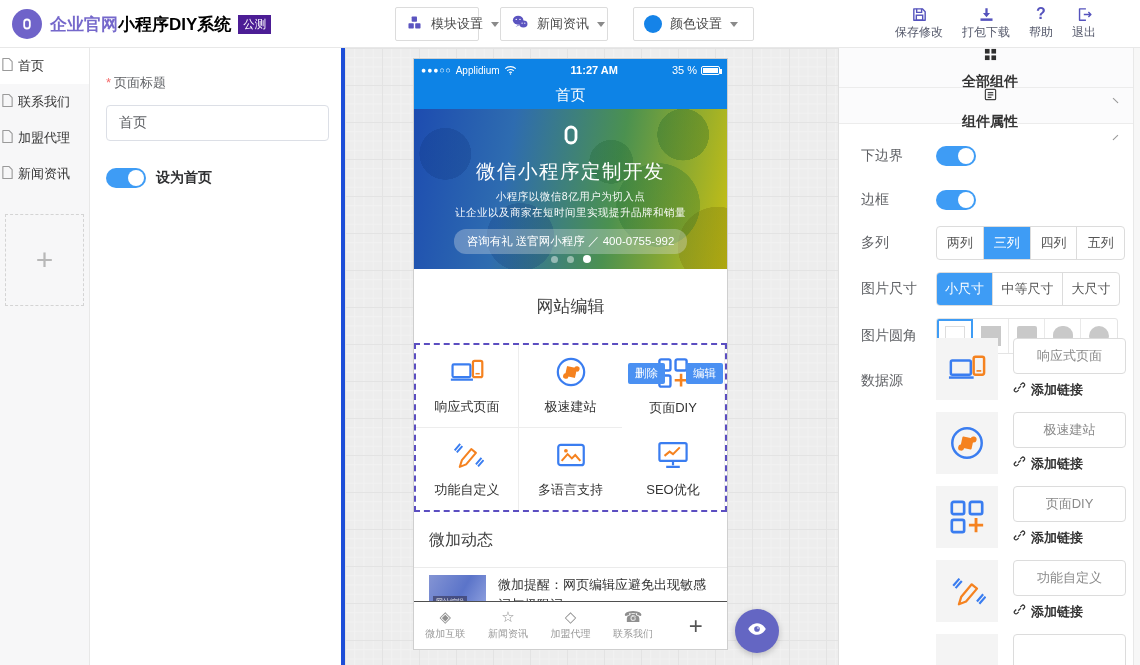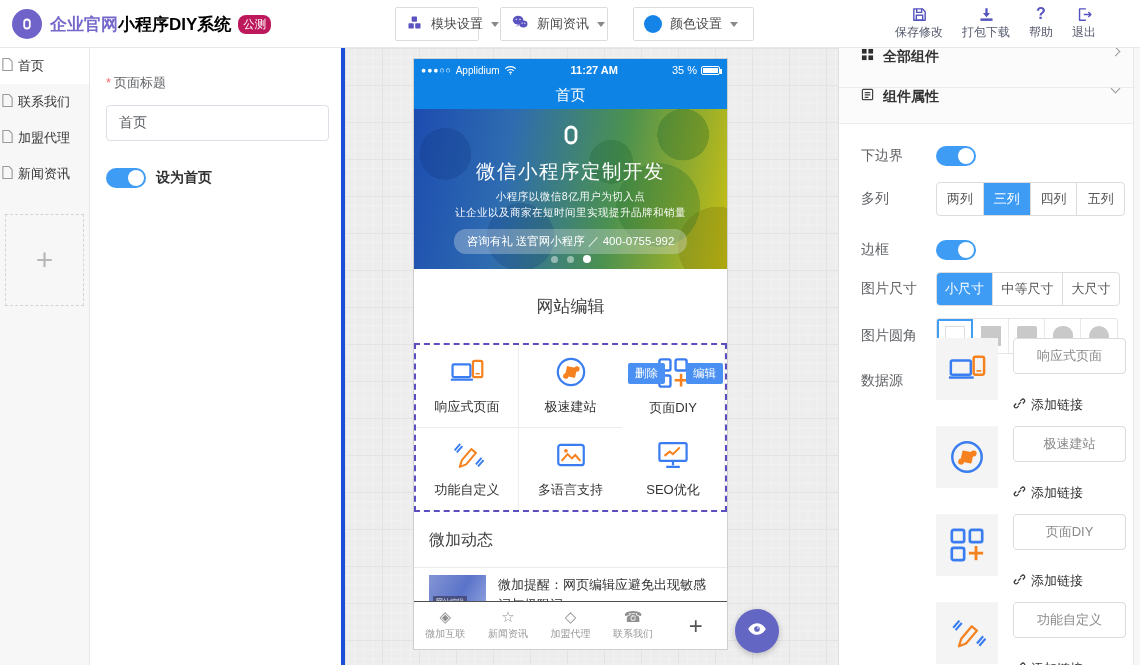--- a/index.html
+++ b/index.html
@@ -5,21 +5,21 @@
   * { margin:0; padding:0; box-sizing:border-box; }
   html,body { width:1140px; height:665px; overflow:hidden; }
   body { font-family:"Liberation Sans","DejaVu Sans",sans-serif; background:#fff; position:relative; }
   .stage { position:absolute; inset:0; width:1140px; height:665px; overflow:hidden; }
 
   
   .hdr { position:absolute; left:0; top:0; right:0; height:48px; background:#fff; border-bottom:1px solid #e8e8e8; z-index:9; }
   .logo { position:absolute; left:12px; top:9px; width:30px; height:30px; border-radius:50%; background:#6f63c9; display:flex; align-items:center; justify-content:center; }
   .ttl { position:absolute; left:50px; top:13px; font-size:17px; font-weight:700; white-space:nowrap; }
   .ttl .tp { color:#7568cb; } .ttl .ts { color:#000000; }
-  .badge { display:inline-block; margin-left:7px; background:#be185d; color:#fff; font-size:11.5px; font-weight:400; padding:2px 5px; border-radius:8px; vertical-align:2px; }
+  .badge { display:inline-block; margin-left:7px; background:#4c1d95; color:#fff; font-size:11.5px; font-weight:400; padding:2px 5px; border-radius:0; vertical-align:2px; }
   .mbtn { position:absolute; top:7px; height:34px; border:1px solid #dcdcdc; border-radius:2px; background:#fff; display:flex; align-items:center; padding:0 10px; gap:8px; cursor:pointer; }
   .mbtn .lbl { font-size:13px; color:#4a4a4a; white-space:nowrap; }
   .caret { width:0; height:0; border:4px solid transparent; border-top:5px solid #8a8a8a; margin-top:4px; }
   .mb1 { left:395px; width:84px; } .mb2 { left:500px; width:108px; } .mb3 { left:633px; width:121px; }
   .colorball { width:18px; height:18px; border-radius:50%; background:#1583e8; flex-shrink:0; }
   .acts { position:absolute; right:44px; top:5px; display:flex; gap:19px; }
   .act { display:flex; flex-direction:column; align-items:center; gap:1px; font-size:12px; color:#55596b; cursor:pointer; }
   .act .aic { height:18px; display:flex; align-items:center; }
   .qmark { font-size:16px; font-weight:700; color:#5553bd; line-height:18px; }
 
@@ -81,21 +81,21 @@
   .news-t { font-size:13px; color:#333; line-height:1.5; }
   .p-tabbar { position:absolute; bottom:0; left:0; right:0; height:48px; background:#fff; border-top:1px solid #4f4f4f; display:flex; }
   .tab { flex:1; display:flex; flex-direction:column; align-items:center; padding-top:6px; gap:2px; color:#999; cursor:pointer; }
   .tico { font-size:15px; line-height:17px; color:#8f8f8f; }
   .tlab { font-size:10px; }
   .tab-add { flex:1; display:flex; align-items:center; justify-content:center; font-size:24px; color:#555; cursor:pointer; }
   .eye-btn { position:absolute; left:390px; top:561px; width:44px; height:44px; border-radius:50%; background:#6466c3; display:flex; align-items:center; justify-content:center; box-shadow:0 2px 6px rgba(0,0,0,.22); cursor:pointer; }
 
   
   .insp { position:absolute; left:838px; top:48px; width:295px; bottom:0; background:#fff; border-left:1px solid #e0e0e0; overflow:hidden; }
-  .i-h { display:flex; align-items:flex-start; gap:9px; padding:0 14px 0 22px; background:#fbfbfc; border-bottom:1px solid #ececec; font-size:14px; font-weight:700; color:#333; cursor:pointer; }
+  .i-h { display:flex; align-items:center; gap:9px; padding:0 14px 0 22px; background:#fbfbfc; border-bottom:1px solid #ececec; font-size:14px; font-weight:700; color:#333; cursor:pointer;flex-direction:column; }
   .i-h1 { height:40px; } .i-h2 { height:36px; }
   .chev { width:7px; height:7px; border-top:1.6px solid #999; border-right:1.6px solid #999; margin-left:auto; }
   .chev-r { transform:rotate(45deg); } .chev-d { transform:rotate(135deg); margin-top:-3px; }
   .prow { display:flex; align-items:center; padding:0 8px 0 22px; }
   .prow .plabel { width:75px; font-size:14px; color:#606266; flex-shrink:0; }
   .prow.top { align-items:flex-start; }
   .seg { display:inline-flex; border:1px solid #dcdcdc; border-radius:4px; overflow:hidden; background:#fff; }
   .seg span { display:flex; align-items:center; justify-content:center; height:32px; font-size:13px; color:#555; border-right:1px solid #dcdcdc; cursor:pointer; }
   .seg span:last-child { border-right:none; }
   .seg span.sel { background:#3e9cf5; color:#fff; }
@@ -104,21 +104,21 @@
   .radcell { width:36px; height:34px; display:flex; align-items:center; justify-content:center; border-right:1px solid #e9e9e9; cursor:pointer; }
   .radcell:last-child { border-right:none; }
   .radcell.sel { outline:2px solid #3e9cf5; outline-offset:-2px; }
   .shape { width:20px; height:20px; background:#c9c9c9; }
   .shape.s0 { background:#fff; border:1px solid #ddd; }
   .s2 { border-radius:2px; } .s4 { border-radius:9px; } .s5 { border-radius:50%; }
   .ds-row { display:flex; gap:15px; margin:0 8px 12px 97px; }
   .ds-box { width:62px; height:62px; background:#f4f4f4; display:flex; align-items:center; justify-content:center; flex-shrink:0; }
   .ds-col { display:flex; flex-direction:column; }
   .ds-col input { width:113px; height:36px; border:1px solid #dcdcdc; border-radius:4px; font-size:13px; color:#8a8a8a; text-align:center; font-family:inherit; }
-  .ds-link { display:flex; align-items:center; gap:5px; margin-top:22px; font-size:13px; font-weight:400; color:#333; cursor:pointer; }
+  .ds-link { display:flex; align-items:flex-start; gap:5px; margin-top:7px; font-size:13px; font-weight:700; color:#333; cursor:pointer; }
   .mt22{margin-top:22px}.mt24{margin-top:24px}.mt16{margin-top:16px}.mt12{margin-top:12px}
   .vscroll { position:absolute; right:0; top:48px; width:7px; bottom:0; background:#f7f7f7; border-left:1px solid #e8e8e8; }
 </style>
 </head>
 <body>
 
 <div class="stage">
 
   <div class="hdr">
     <div class="logo">
@@ -384,32 +384,32 @@
             <path d="M4 5h6M4 7.5h6M4 10h4"></path>
           </svg></span>
       <span>组件属性</span>
       <span class="chev chev-d"></span>
     </div>
 
     <div class="prow mt22">
       <span class="plabel">下边界</span>
       <span class="toggle"></span>
     </div>
+    <div class="prow mt24">
+      <span class="plabel">边框</span>
+      <span class="toggle"></span>
+    </div>
     <div class="prow mt16">
       <span class="plabel">多列</span>
       <span class="seg">
         <span class="w47">两列</span>
         <span class="w47 sel">三列</span>
         <span class="w47">四列</span>
         <span class="w47">五列</span>
       </span>
-    </div>
-    <div class="prow mt24">
-      <span class="plabel">边框</span>
-      <span class="toggle"></span>
     </div>
     <div class="prow mt12">
       <span class="plabel">图片尺寸</span>
       <span class="seg">
         <span class="w56 sel">小尺寸</span>
         <span class="w70">中等尺寸</span>
         <span class="w56">大尺寸</span>
       </span>
     </div>
     <div class="prow mt12">

